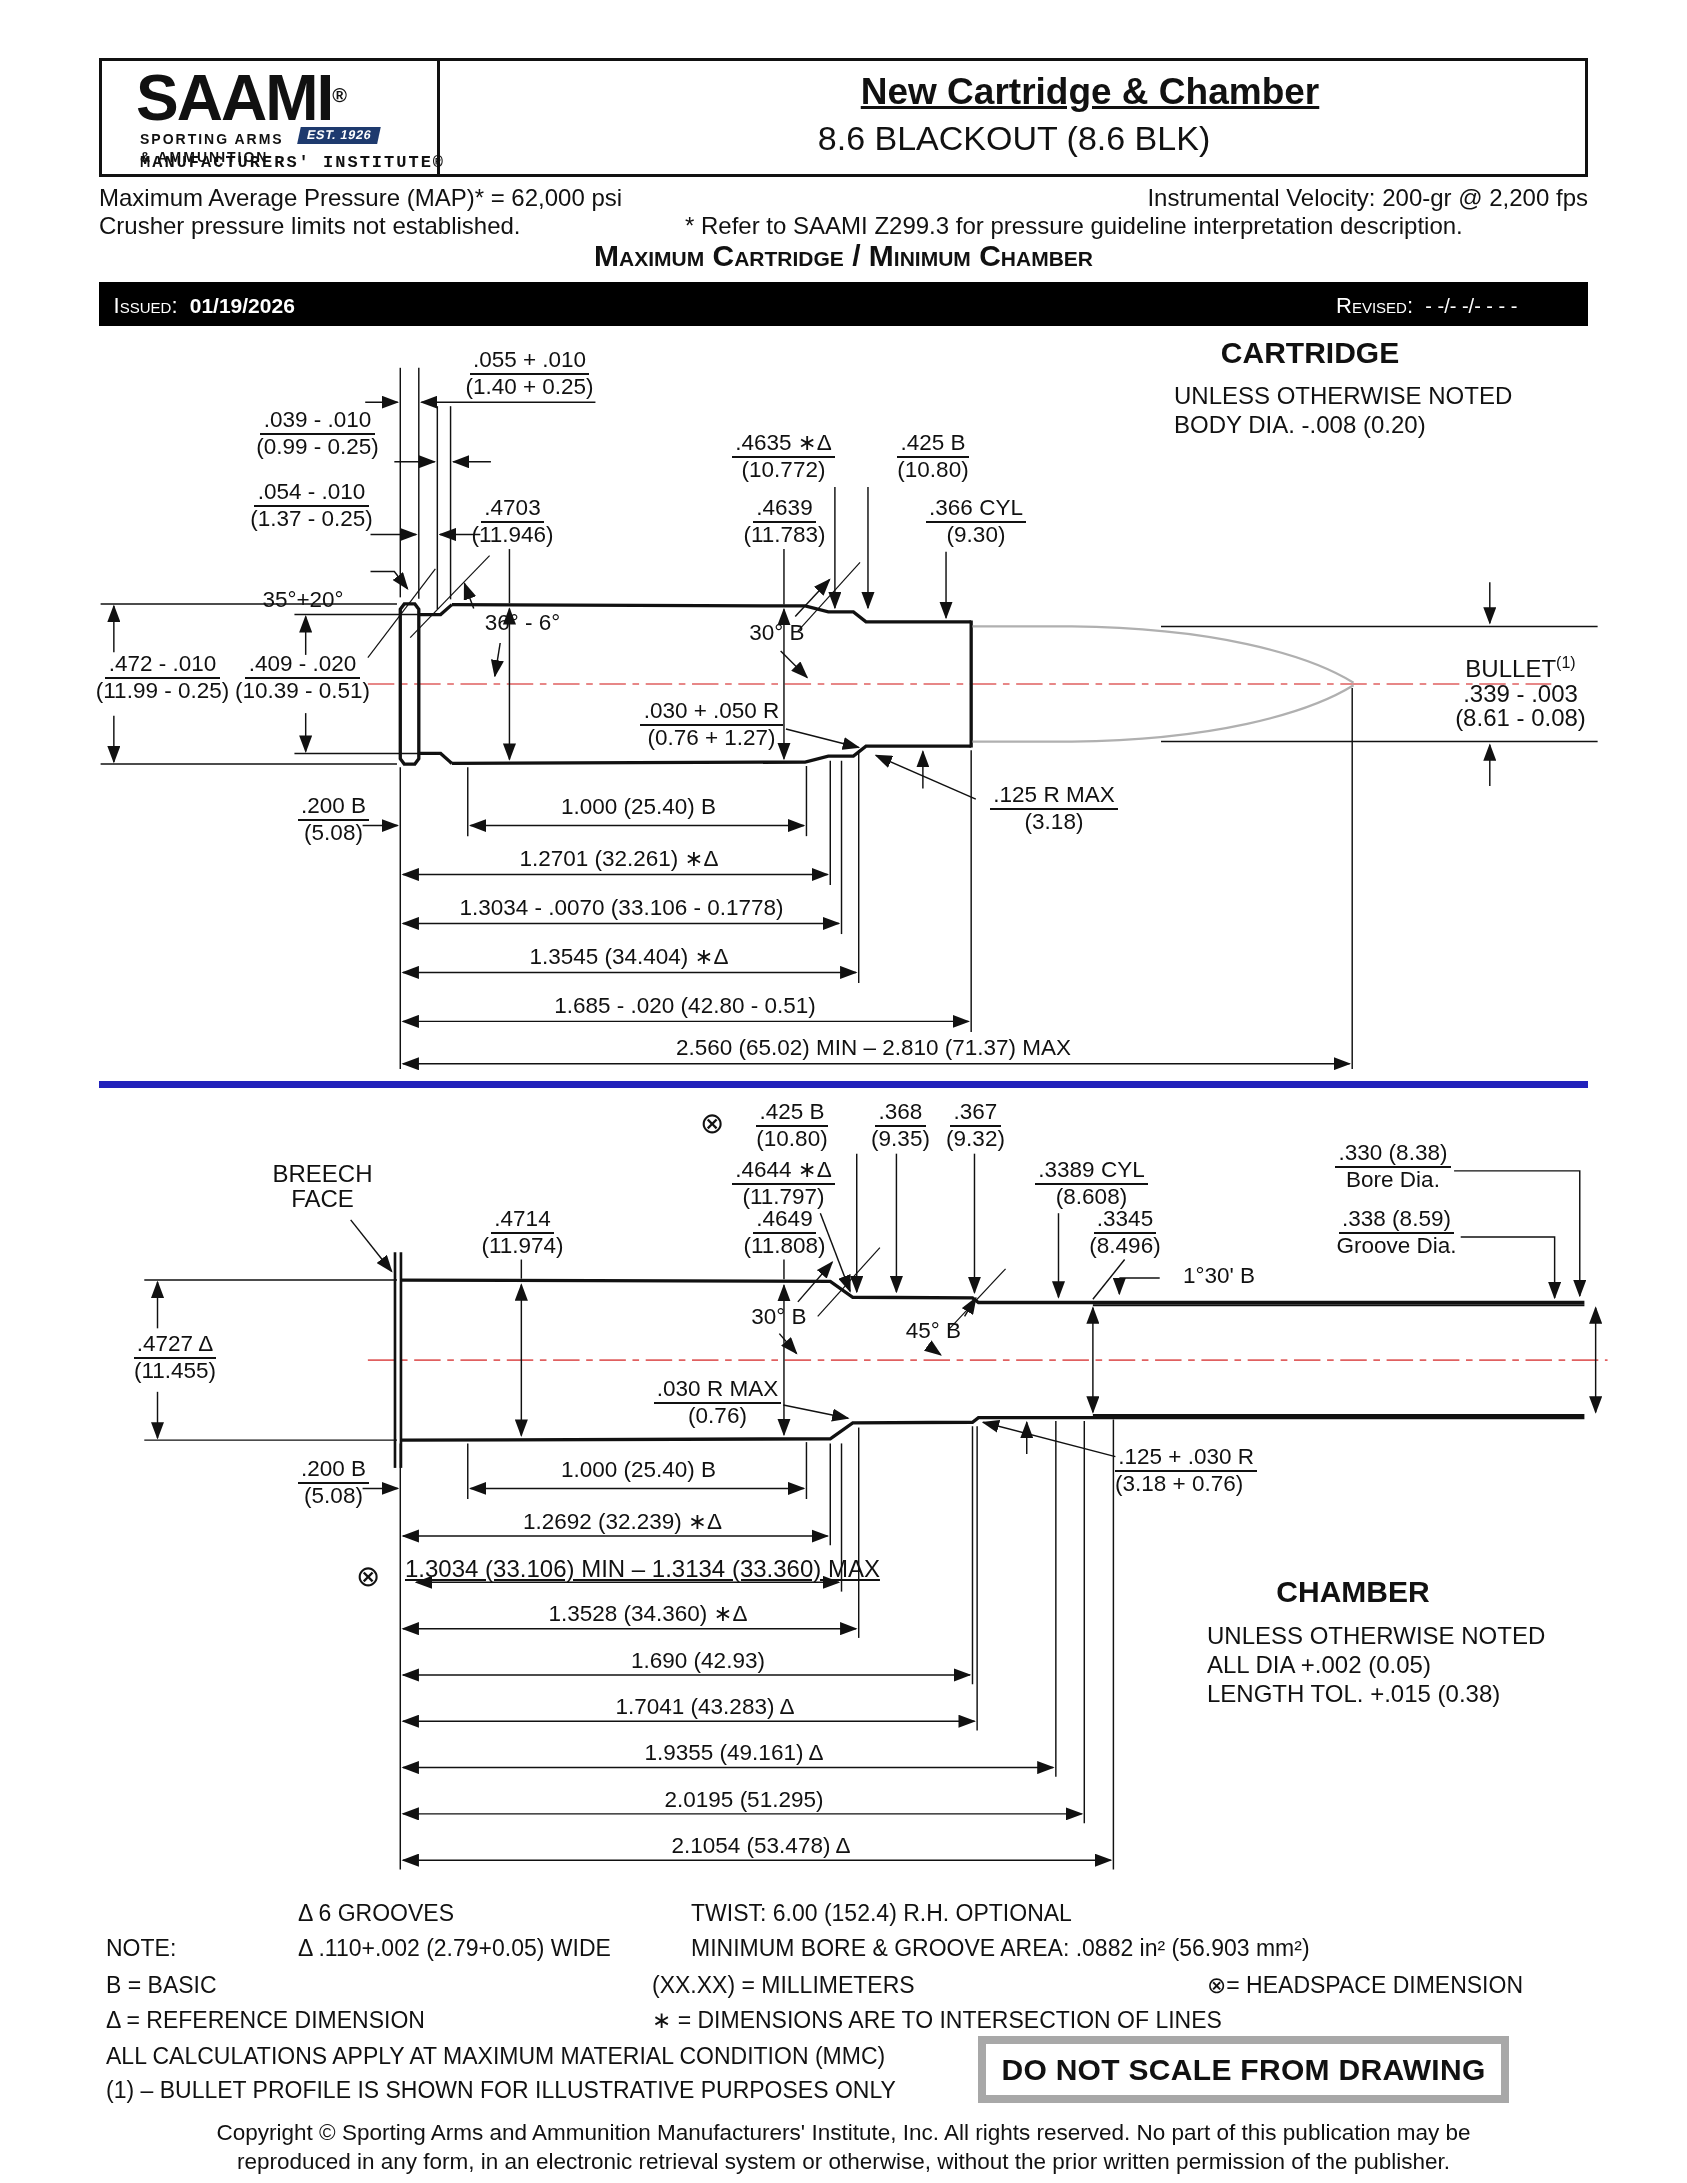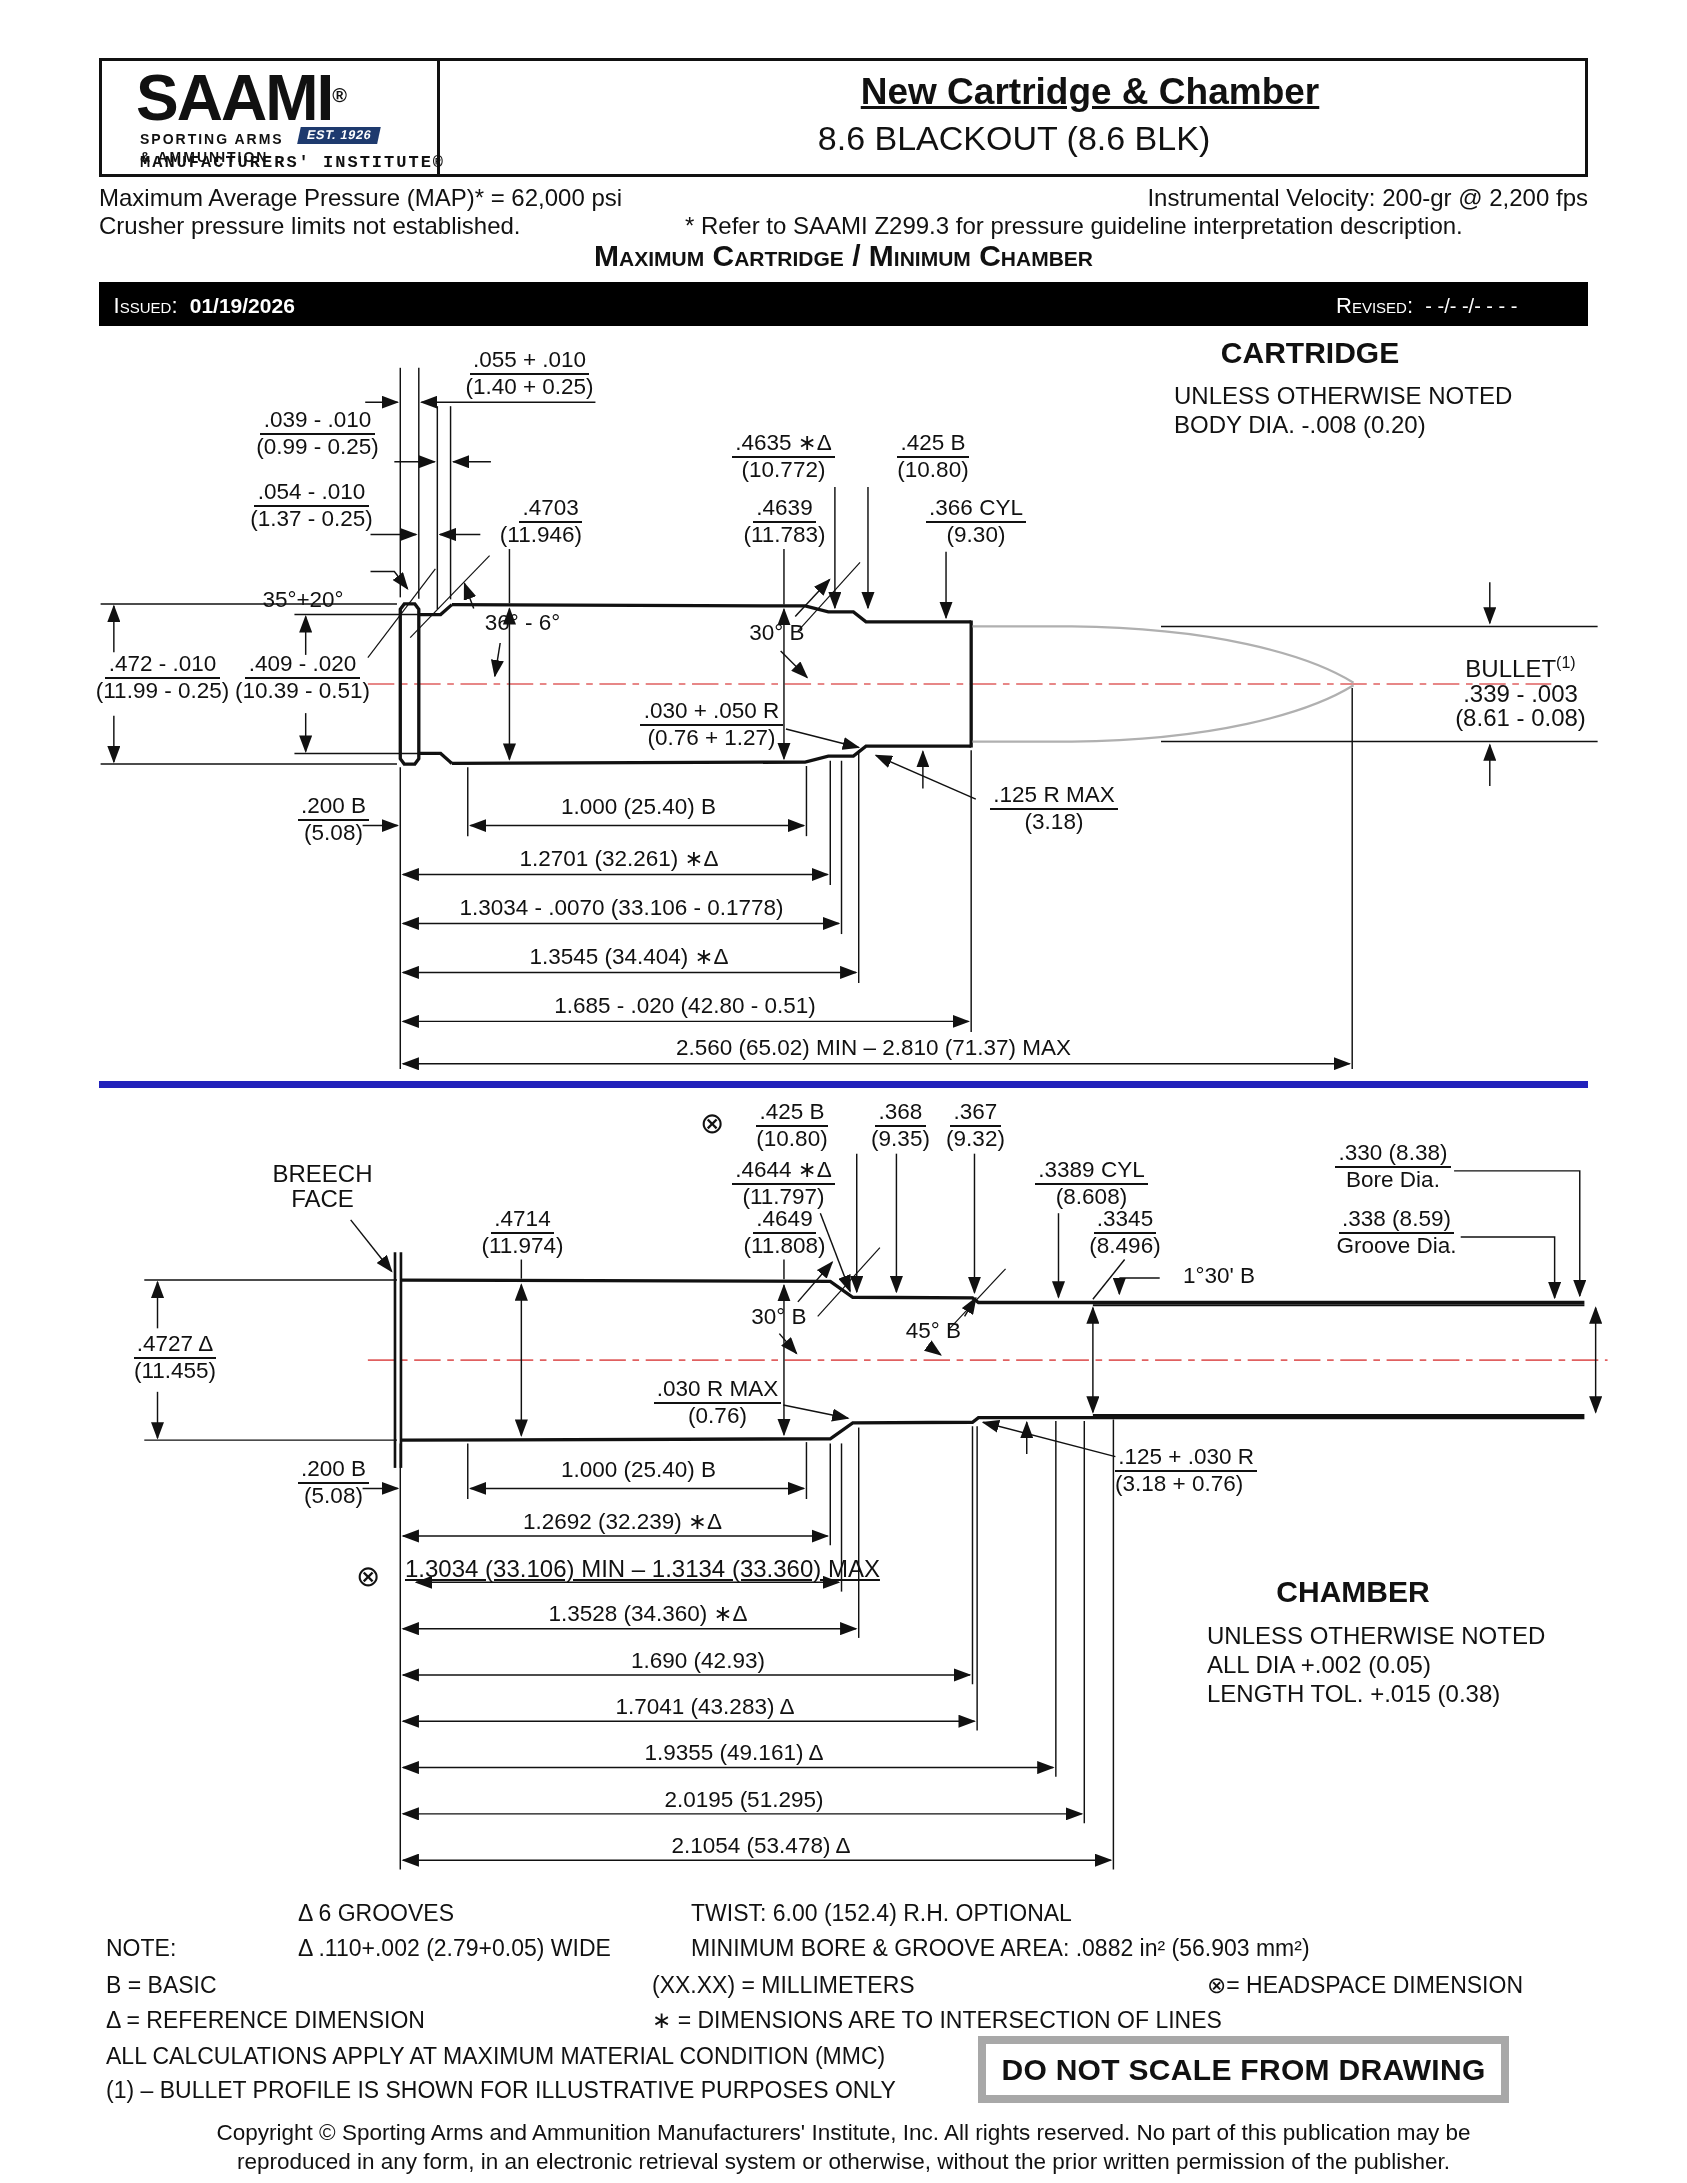--- a/index.html
+++ b/index.html
@@ -244,21 +244,21 @@
     <div>(1.37 - 0.25)</div>
   </div>
   <div class="dim" style="left:701px;top:431px;width:165px;">
     <div><span class="u">.4635 ∗Δ</span></div>
     <div>(10.772)</div>
   </div>
   <div class="dim" style="left:877px;top:431px;width:112px;">
     <div><span class="u">.425 B</span></div>
     <div>(10.80)</div>
   </div>
-  <div class="dim" style="left:443px;top:496px;width:139px;text-align:right;">
+  <div class="dim" style="left:443px;top:496px;width:139px;">
     <div><span class="u">.4703</span></div>
     <div>(11.946)</div>
   </div>
   <div class="dim" style="left:715px;top:496px;width:139px;">
     <div><span class="u">.4639</span></div>
     <div>(11.783)</div>
   </div>
   <div class="dim" style="left:910px;top:496px;width:132px;">
     <div><span class="u">.366 CYL</span></div>
     <div>(9.30)</div>

